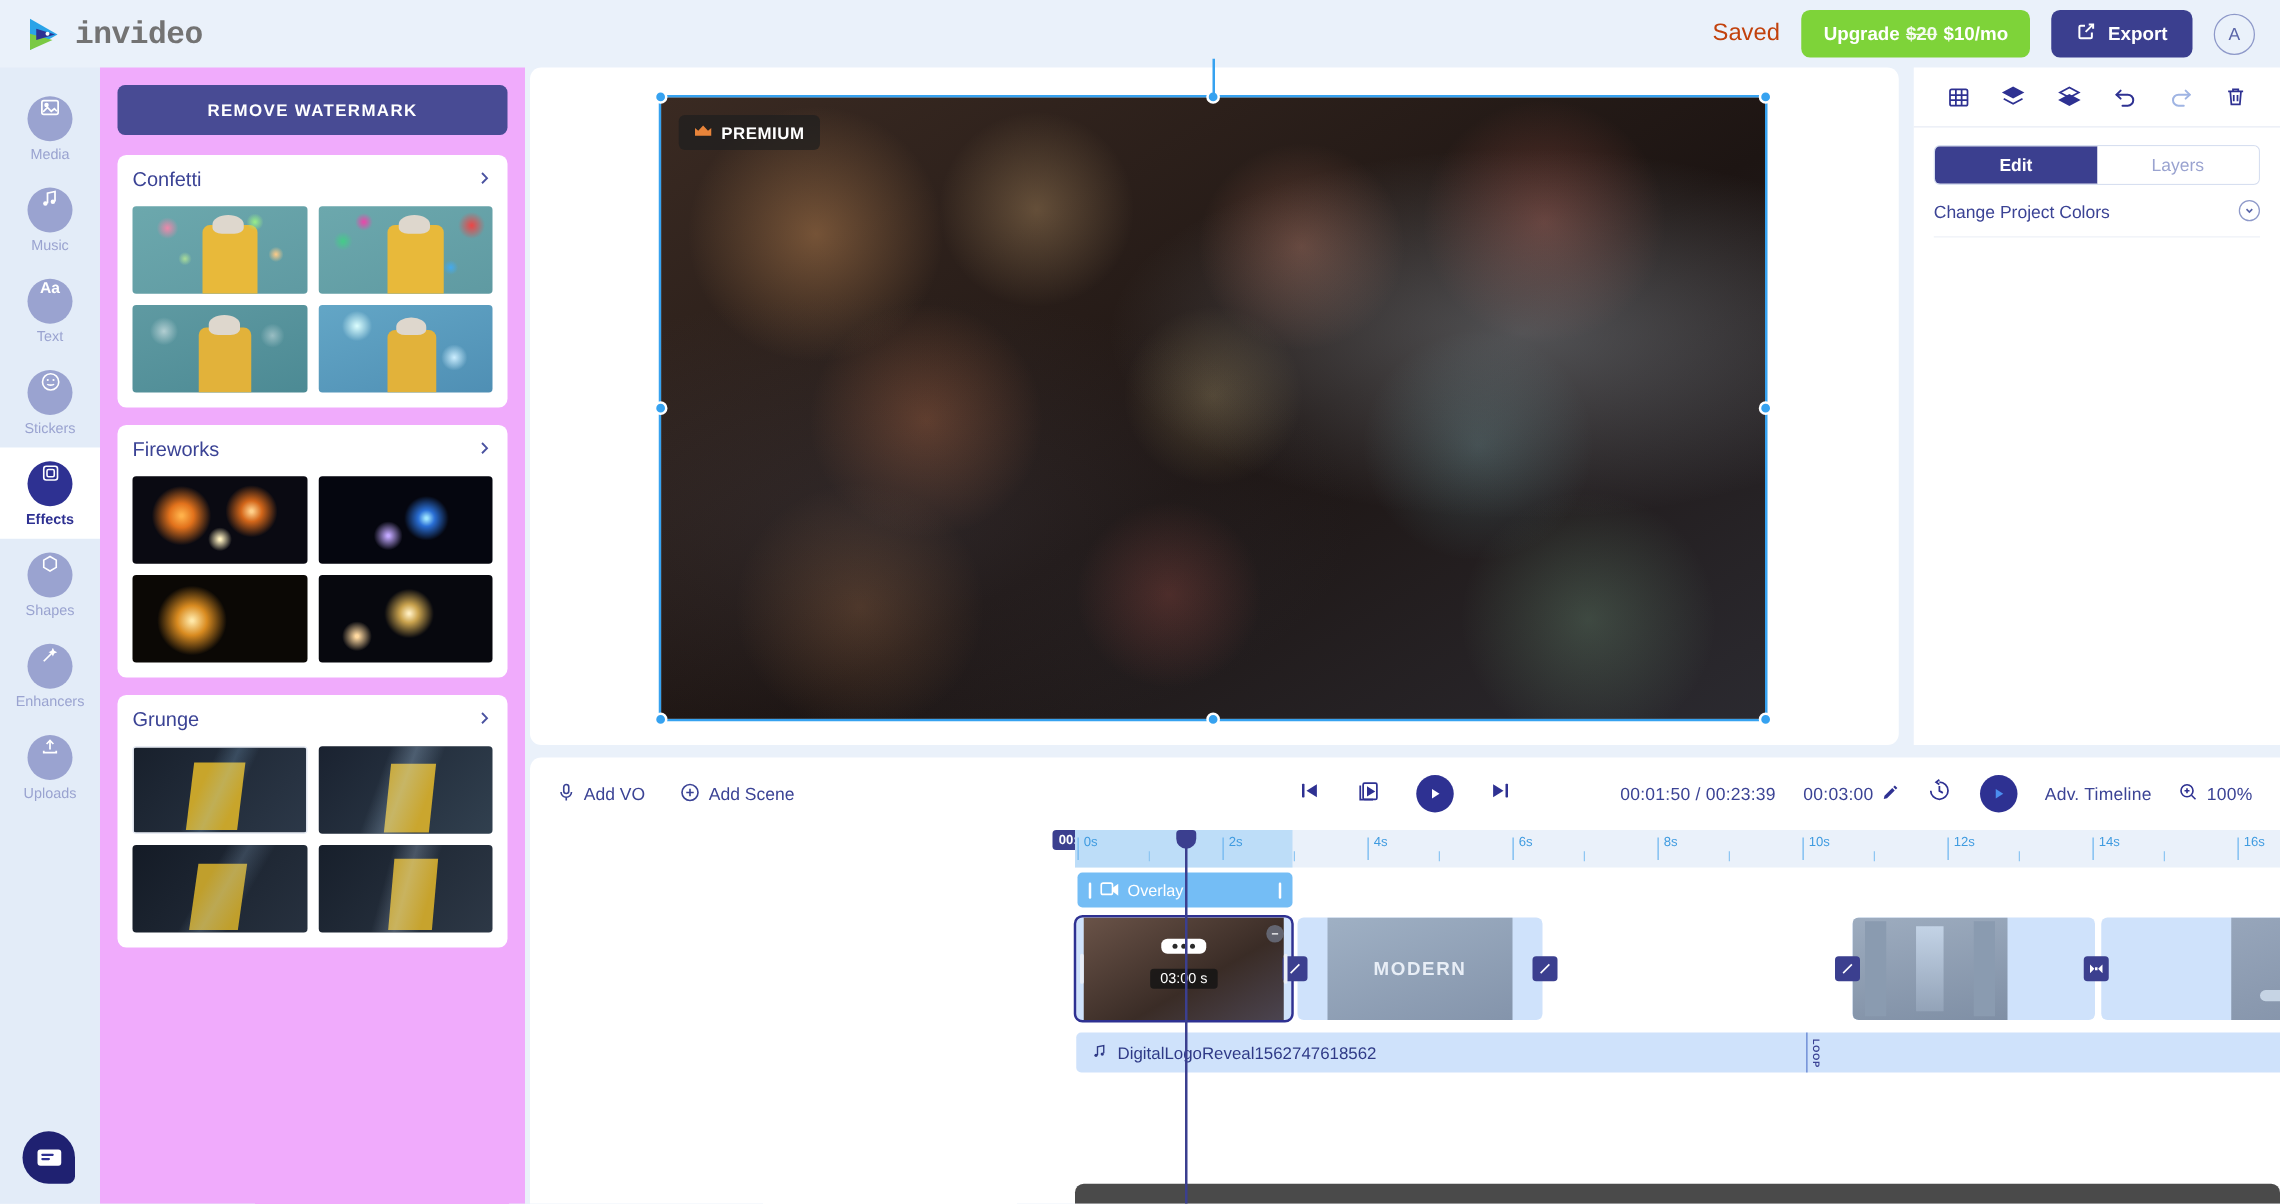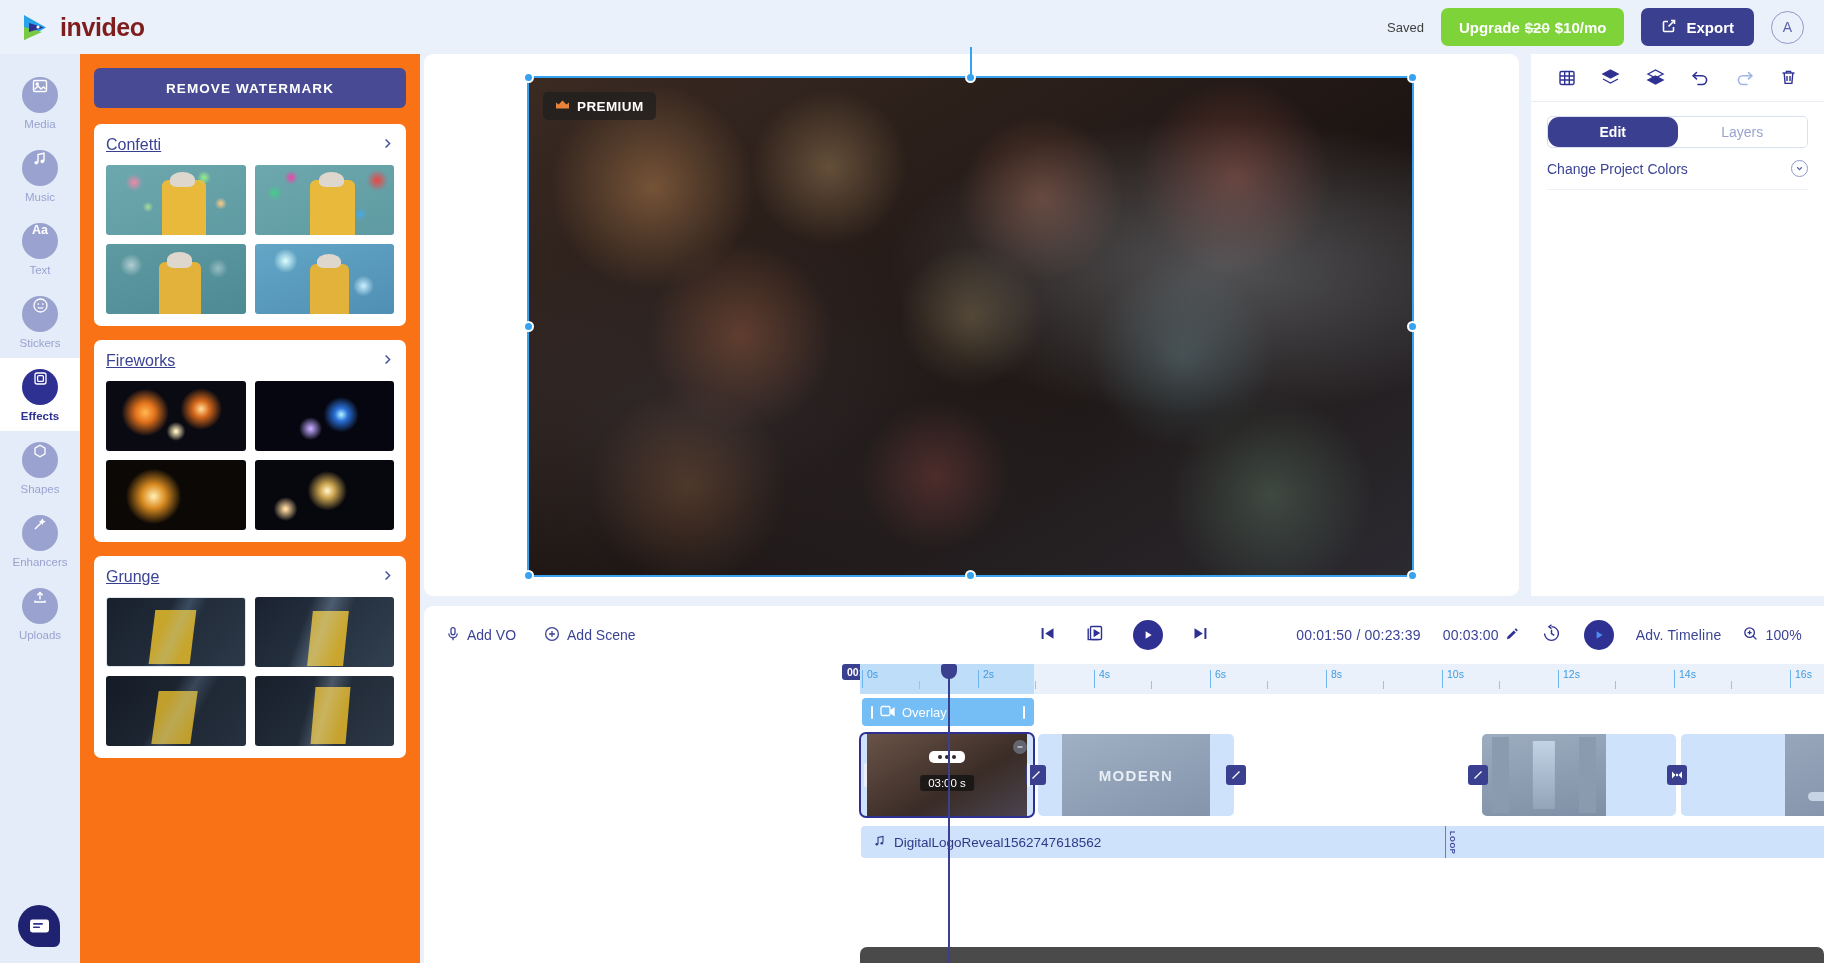--- a/index.html
+++ b/index.html
@@ -12,23 +12,23 @@
   }
   #app { position: relative; width: 1824px; height: 963px; }
 
   
   .header {
     position: absolute; left: 0; top: 0; width: 1824px; height: 54px;
     background: #eaf1fa; display: flex; align-items: center;
   }
   .logo-wrap { display: flex; align-items: center; gap: 9px; margin-left: 20px; }
   .logo-mark { width: 31px; height: 31px; position: relative; }
-  .logo-text { font-size: 25px; font-weight: 700; color: #7f1d1d; letter-spacing: -0.4px; }
+  .logo-text { font-size: 25px; font-weight: 700; color: #737373; letter-spacing: -0.4px; font-family: Liberation Mono, monospace; }
   .header-right { margin-left: auto; display: flex; align-items: center; gap: 17px; margin-right: 20px; }
-  .saved-text { font-size: 13px; color: #404040; }
+  .saved-text { font-size: 19px; color: #c2410c; }
   .btn-upgrade {
     background: #7ed339; color: #fff; border: none; border-radius: 7px;
     height: 38px; padding: 0 18px; font-size: 15px; font-weight: 600;
     cursor: pointer; display:flex; align-items:center; gap:5px;
   }
   .btn-upgrade .strike { text-decoration: line-through; opacity: .92; }
   .btn-export {
     background: #3b3f8f; color: #fff; border: none; border-radius: 7px;
     height: 38px; padding: 0 20px; font-size: 15px; font-weight: 600;
     cursor: pointer; display: flex; align-items: center; gap: 9px;
@@ -59,21 +59,21 @@
   .rail-item.active .rail-lbl { color: #2e3192; font-weight: 700; }
   .chat-bubble {
     position: absolute; left: 18px; bottom: 16px; width: 42px; height: 42px;
     background: #1f2171; border-radius: 50% 50% 6px 50%;
     display: flex; align-items: center; justify-content: center; cursor: pointer;
   }
 
   
   .panel {
     position: absolute; left: 80px; top: 54px; width: 340px; height: 909px;
-    background: #f97316; padding: 14px 14px 0 14px; overflow: hidden; text-decoration: underline;
+    background: #f0abfc; padding: 14px 14px 0 14px; overflow: hidden;
   }
   .btn-watermark {
     width: 100%; height: 40px; background: #484b94; color: #fff; border: none;
     border-radius: 6px; font-size: 13.5px; font-weight: 700; letter-spacing: 1.1px;
     cursor: pointer; margin-bottom: 16px;
   }
   .eff-card { background: #fff; border-radius: 7px; padding: 12px; margin-bottom: 14px; }
   .eff-head {
     display: flex; align-items: center; justify-content: space-between;
     margin-bottom: 11px; cursor: pointer;
@@ -115,21 +115,21 @@
   }
   .rtool { cursor: pointer; display:flex; align-items:center; justify-content:center; }
   .seg {
     margin: 14px 16px 0; height: 32px; display: flex;
     border: 1px solid #d7dff0; border-radius: 5px; overflow: hidden;
   }
   .seg-btn {
     flex: 1; display: flex; align-items: center; justify-content: center;
     font-size: 14px; cursor: pointer; color: #9aa3d0; background: #fff;
   }
-  .seg-btn.active { background: #3b3f8f; color: #fff; font-weight: 600; border-radius: 11px; }
+  .seg-btn.active { background: #3b3f8f; color: #fff; font-weight: 600; }
   .row-acc {
     margin: 0 16px; height: 42px; display: flex; align-items: center;
     justify-content: space-between; border-bottom: 1px solid #eef1f8;
     font-size: 14px; color: #3b4395; cursor: pointer;
   }
   .row-acc:first-of-type { margin-top: 14px; }
   .chev-circle {
     width: 17px; height: 17px; border-radius: 50%; border: 1.2px solid #8e99c9;
     display:flex; align-items:center; justify-content:center;
   }

